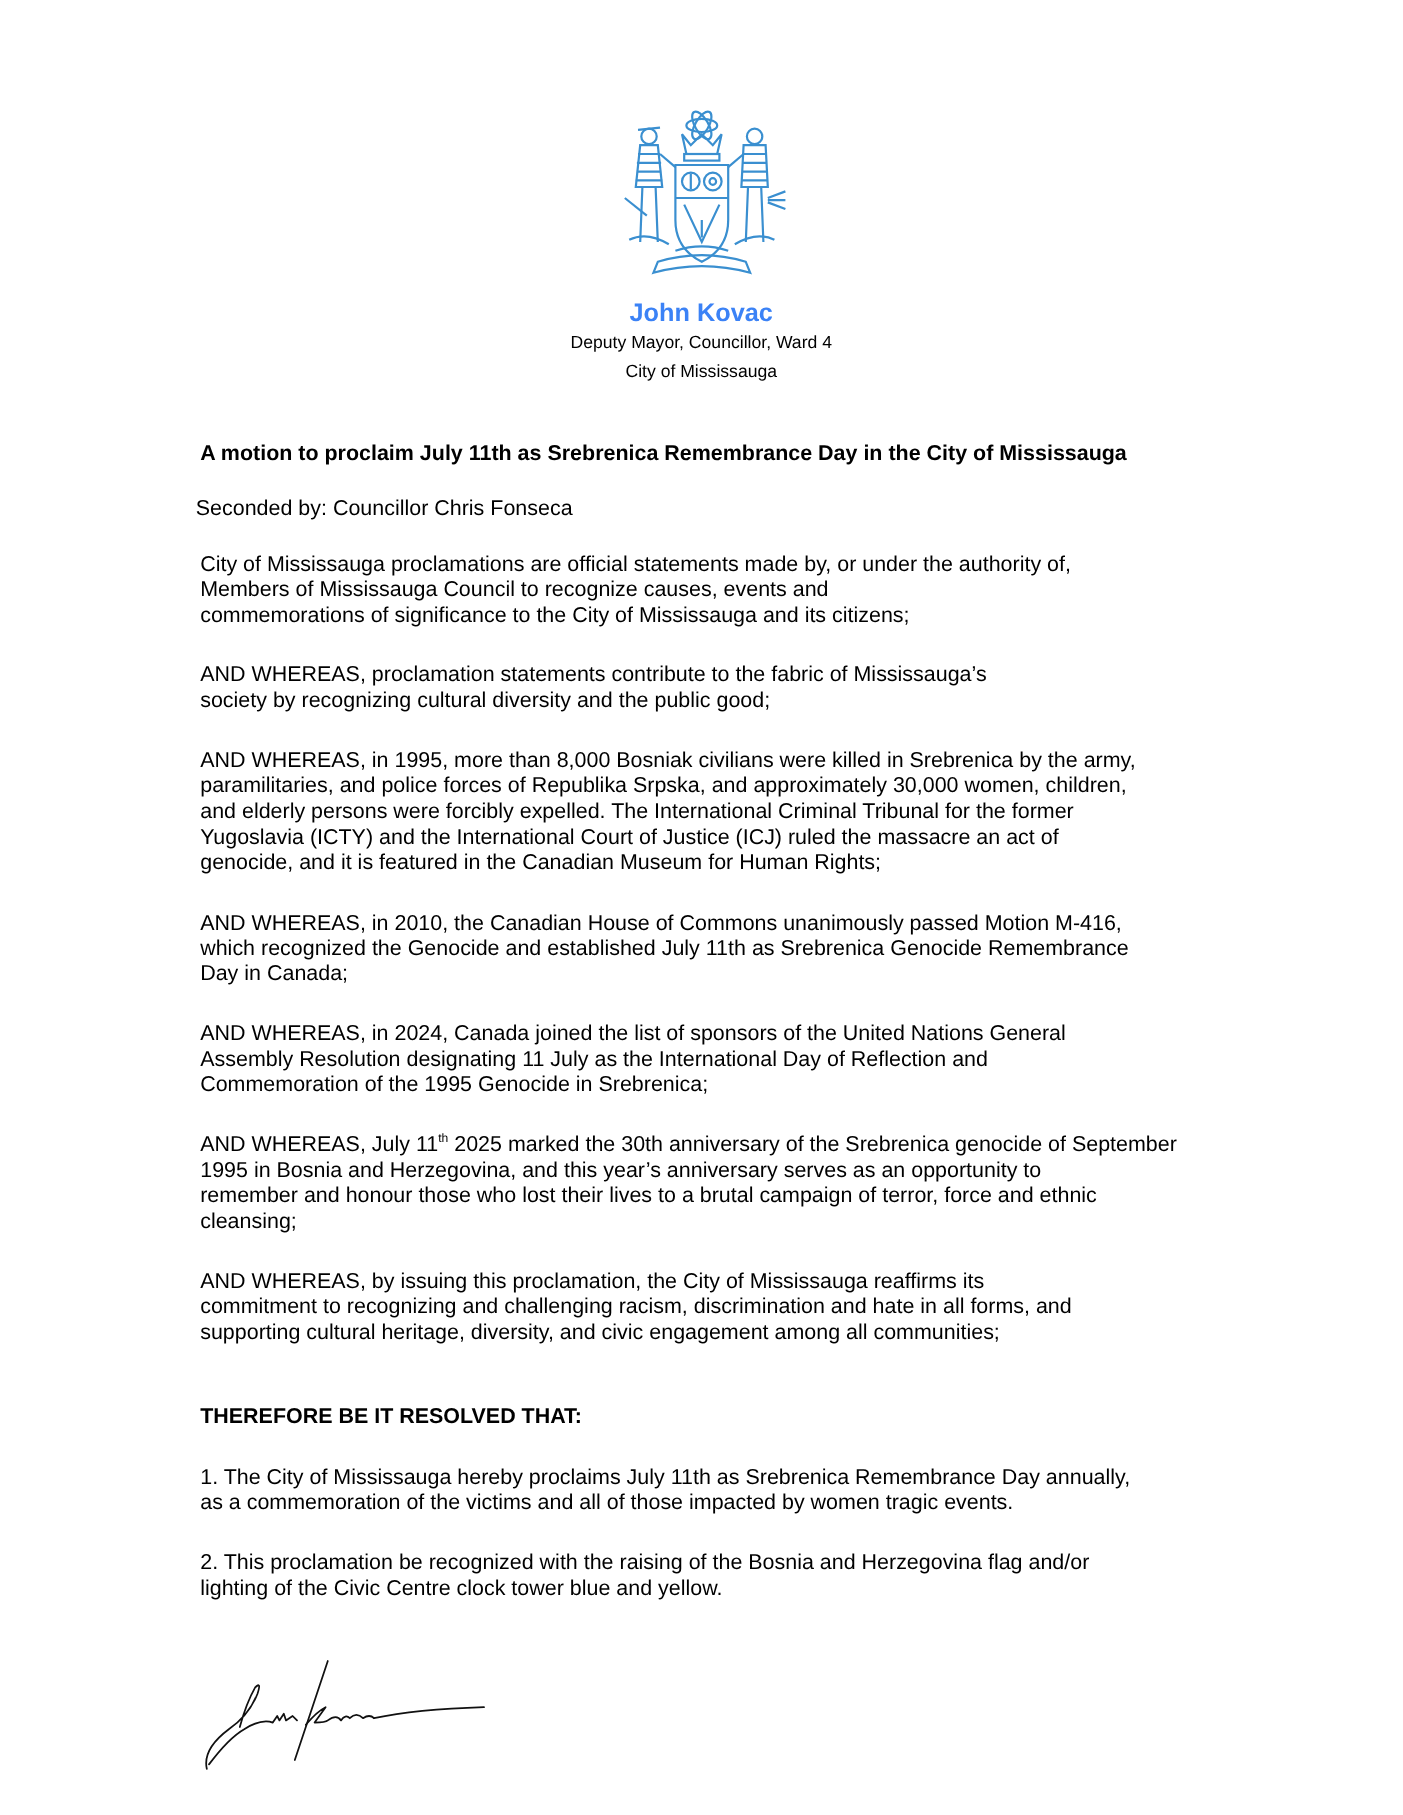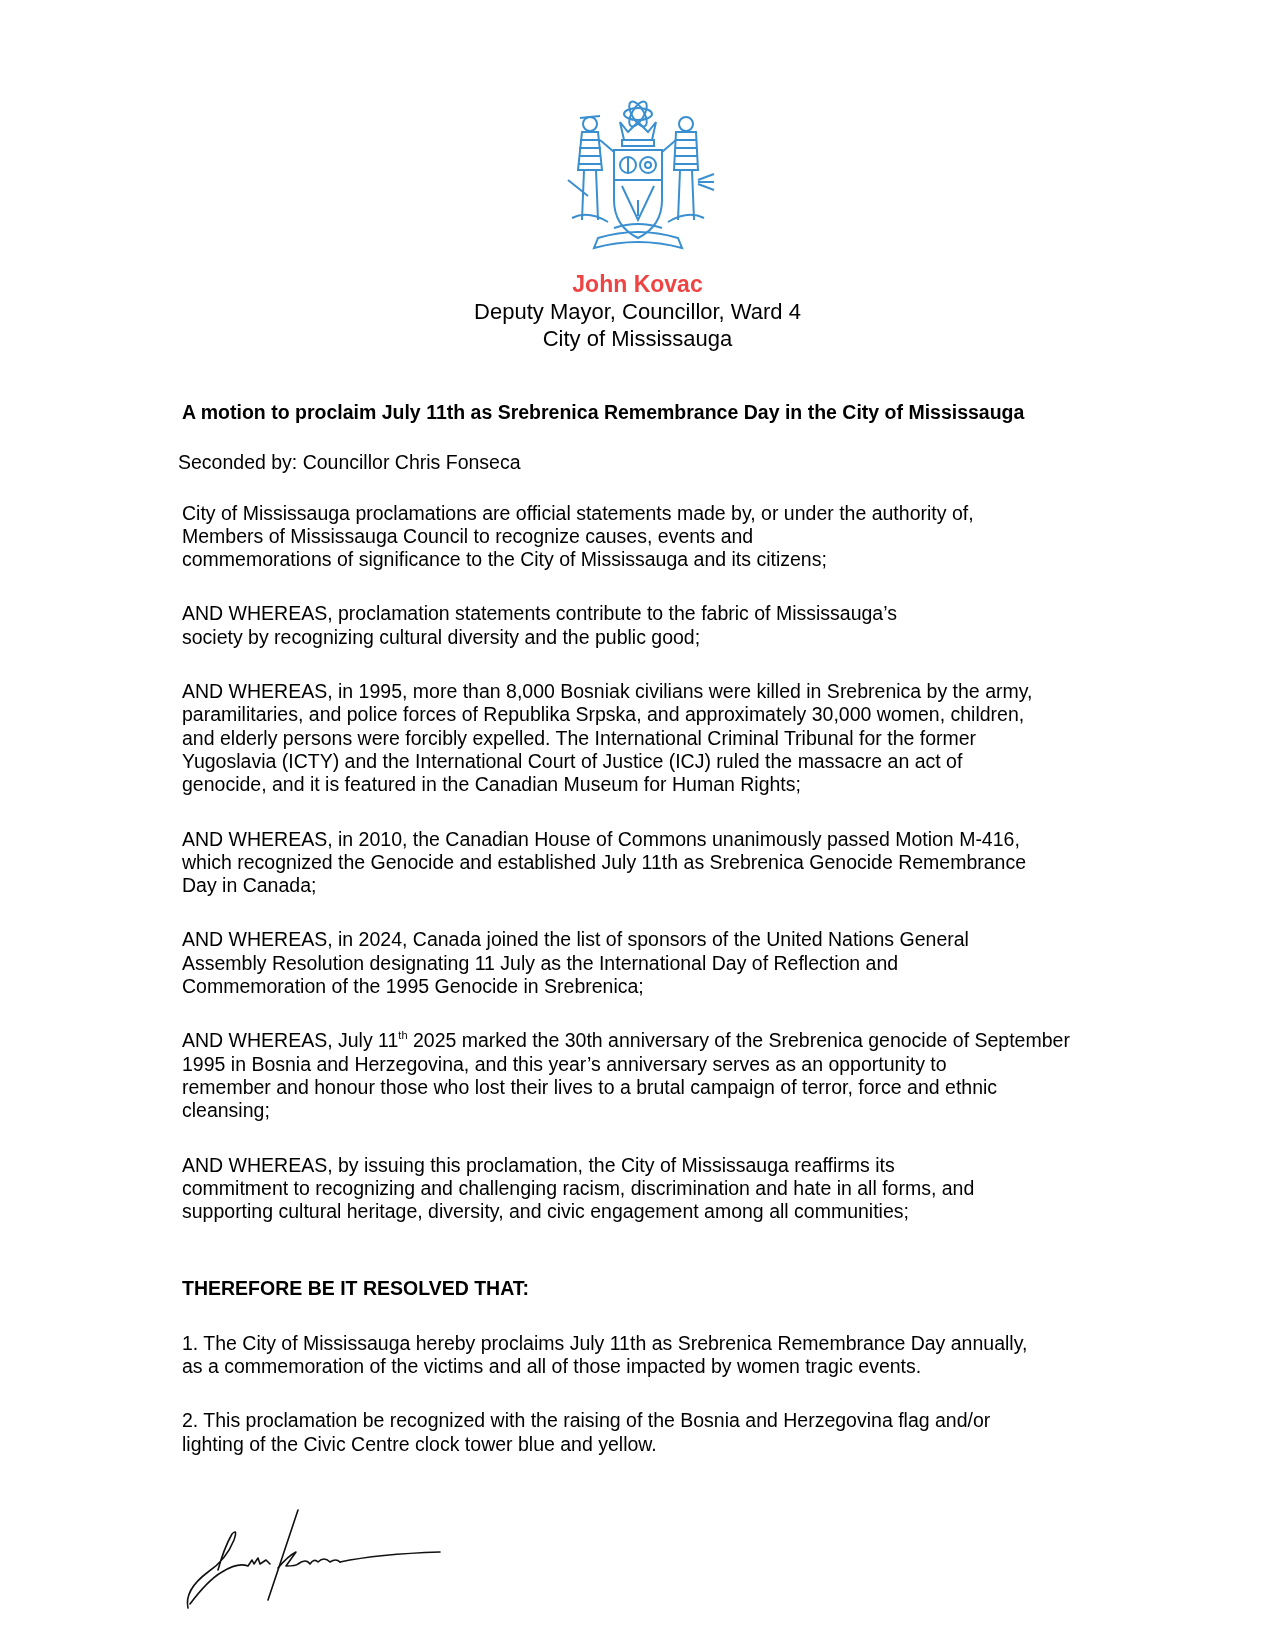--- a/index.html
+++ b/index.html
@@ -1,22 +1,22 @@
 <!DOCTYPE html>
 <html><head>
 <meta charset="utf-8">
 <style>
   html, body { margin: 0; padding: 0; background: #ffffff; }
   body { width: 1275px; height: 1650px; position: relative; overflow: hidden;
          font-family: "Liberation Sans", sans-serif; color: #000; }
   .page { position: absolute; left: 0; top: 0; width: 1275px; height: 1650px; }
   .crest { position: absolute; left: 558px; top: 100px; width: 160px; height: 160px; }
   .header { position: absolute; left: 0; width: 1275px; text-align: center; top: 270px; }
-  .header .name { font-weight: bold; color: #ef4444; font-size: 23px; line-height: 28px; }
-  .header .line { font-size: 22px; line-height: 27px; }
+  .header .name { font-weight: bold; color: #3b82f6; font-size: 23px; line-height: 28px; }
+  .header .line { font-size: 16px; line-height: 27px; }
   .body { position: absolute; left: 178px; top: 397px; width: 920px; font-size: 19.5px; line-height: 23.3px; }
   .body p { margin: 4px; }
   .line-text { display: block; white-space: nowrap; }
   .bold { font-weight: bold; }
   .gap { height: 23px; }
   .gap2 { height: 46px; }
   sup { font-size: 11px; vertical-align: 8px; line-height: 0; }
   .sig { position: absolute; left: 178px; top: 1500px; width: 270px; height: 120px; }
 </style>
 </head>

